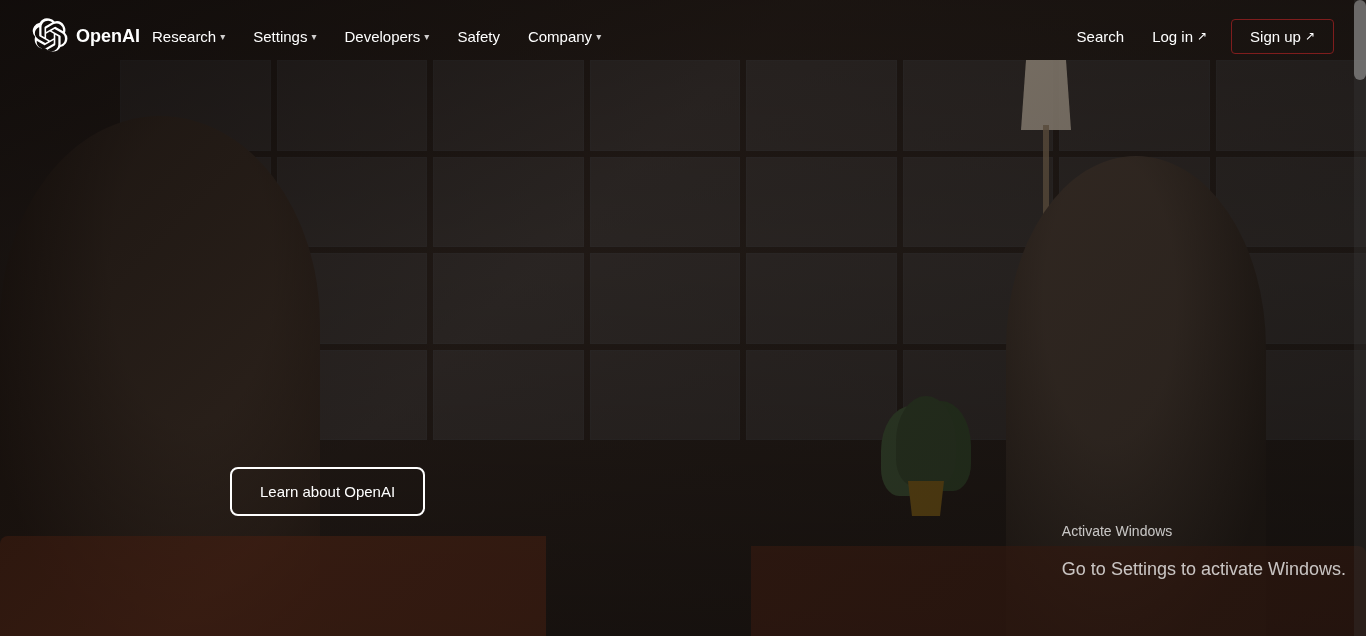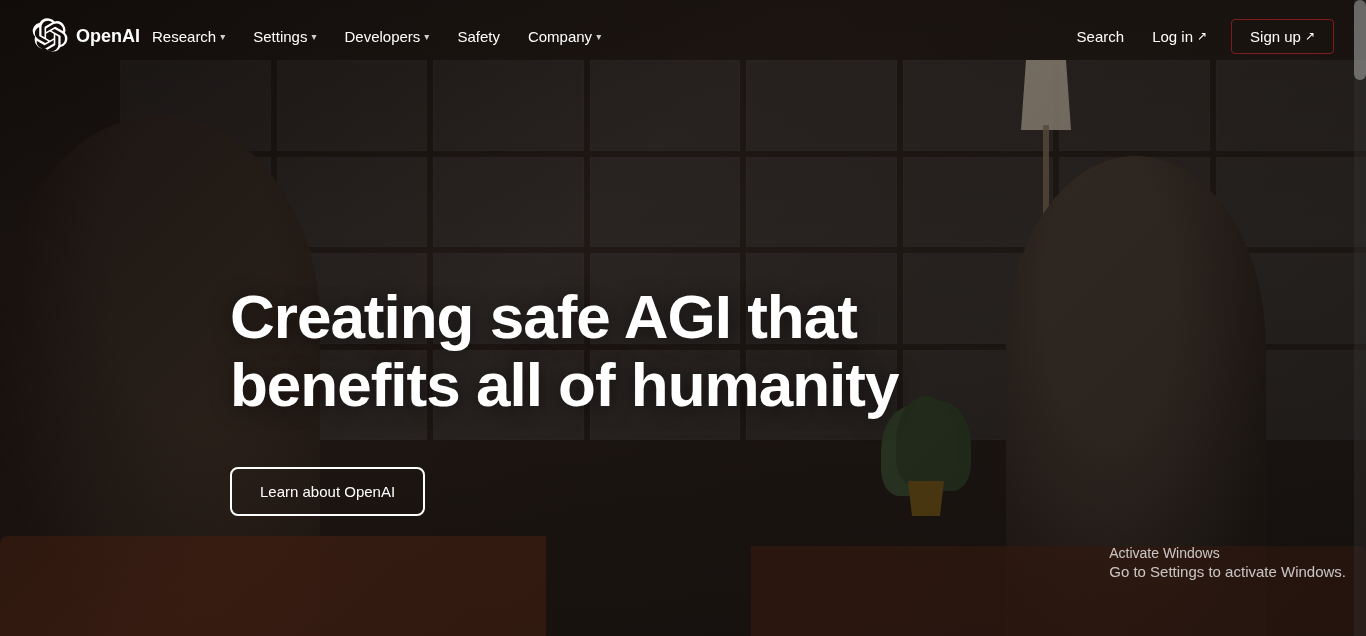--- a/index.html
+++ b/index.html
@@ -320,22 +320,22 @@
       font-size: 13px;
       text-align: left;
     }
 
     .activate-windows .title {
       font-size: 14px;
       font-weight: 500;
     }
 
     .activate-windows .subtitle {
-      font-size: 15px;
-      margin-top: 2px;
+      font-size: 18px;
+      margin-top: 20px;
     }
 
     
     .pause-video-bar {
       position: absolute;
       bottom: 0;
       right: 0;
       left: 0;
       z-index: 200;
       display: flex;
@@ -498,24 +498,20 @@
         <span class="arrow-icon">↗</span>
       </span>
       <span class="nav-signup">
         <span>Sign up</span>
         <span class="arrow-icon">↗</span>
       </span>
     </div>
   </nav>
 
   <div class="hero-content">
-    <h1 class="hero-title">
-      <span>Creating safe AGI that</span><br>
-      <span>benefits all of humanity</span>
-    </h1>
     <div class="hero-cta">
       <a class="cta-button">Learn about OpenAI</a>
     </div>
   </div>
 
   <div class="activate-windows">
     <div class="title">Activate Windows</div>
     <div class="subtitle">Go to Settings to activate Windows.</div>
   </div>
 

